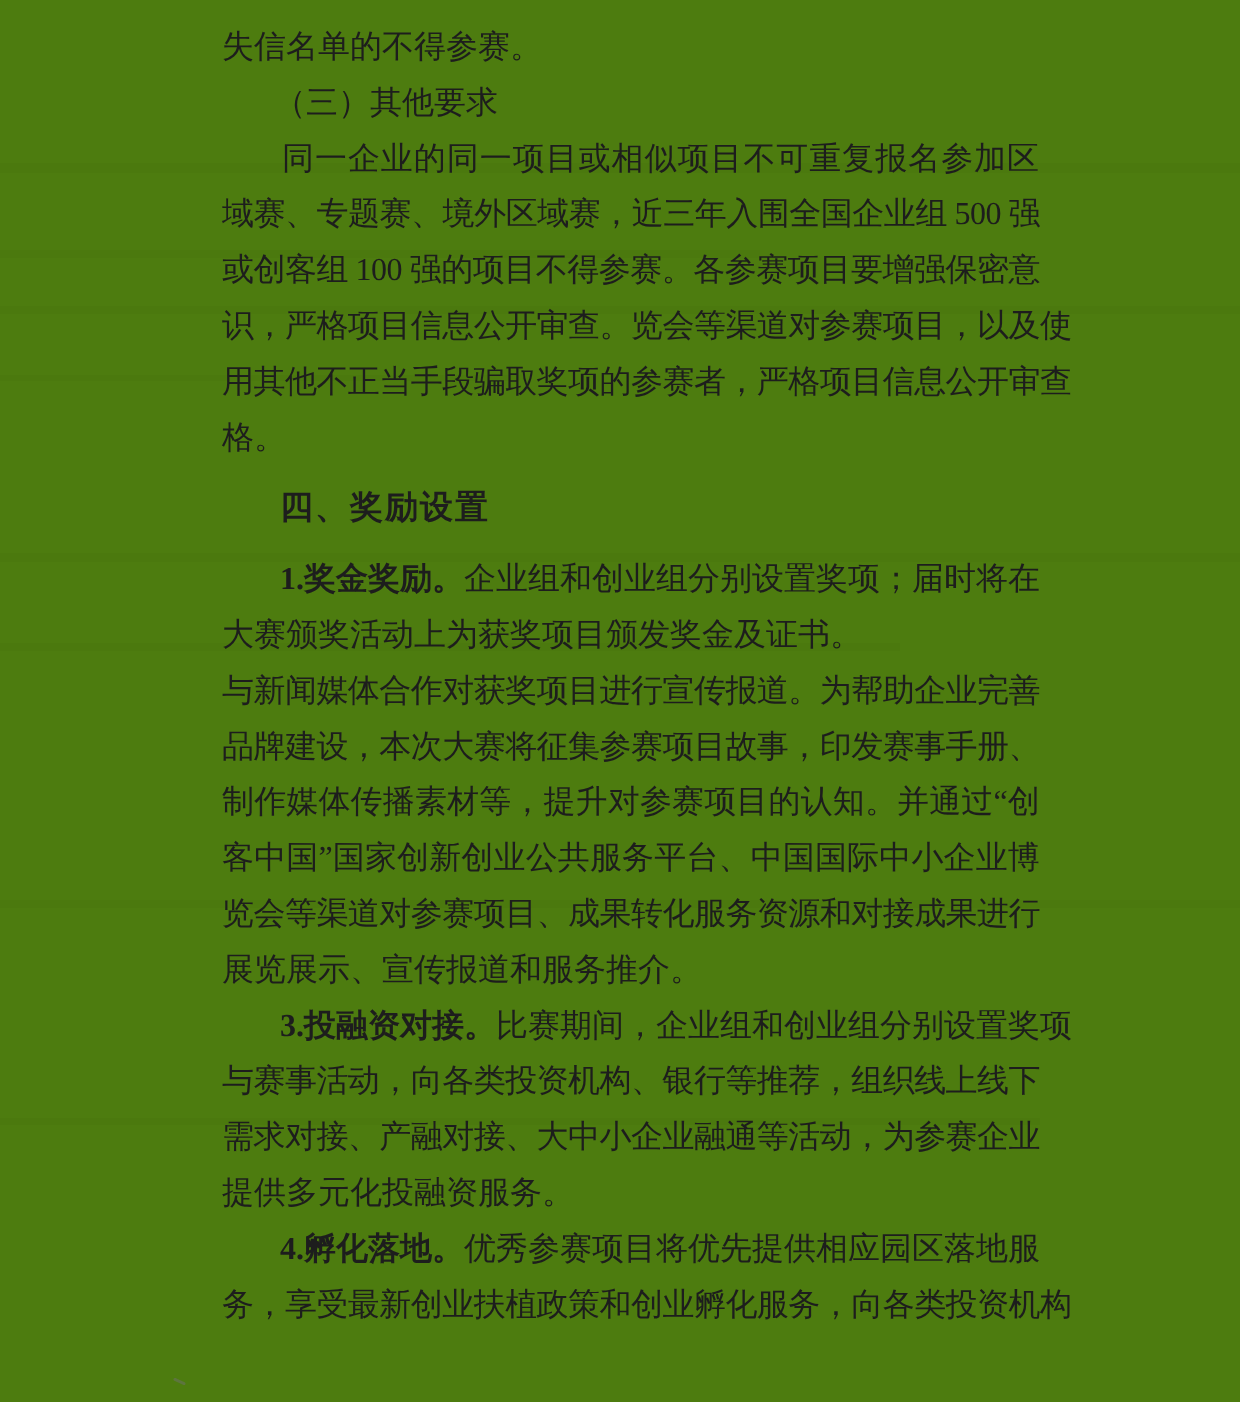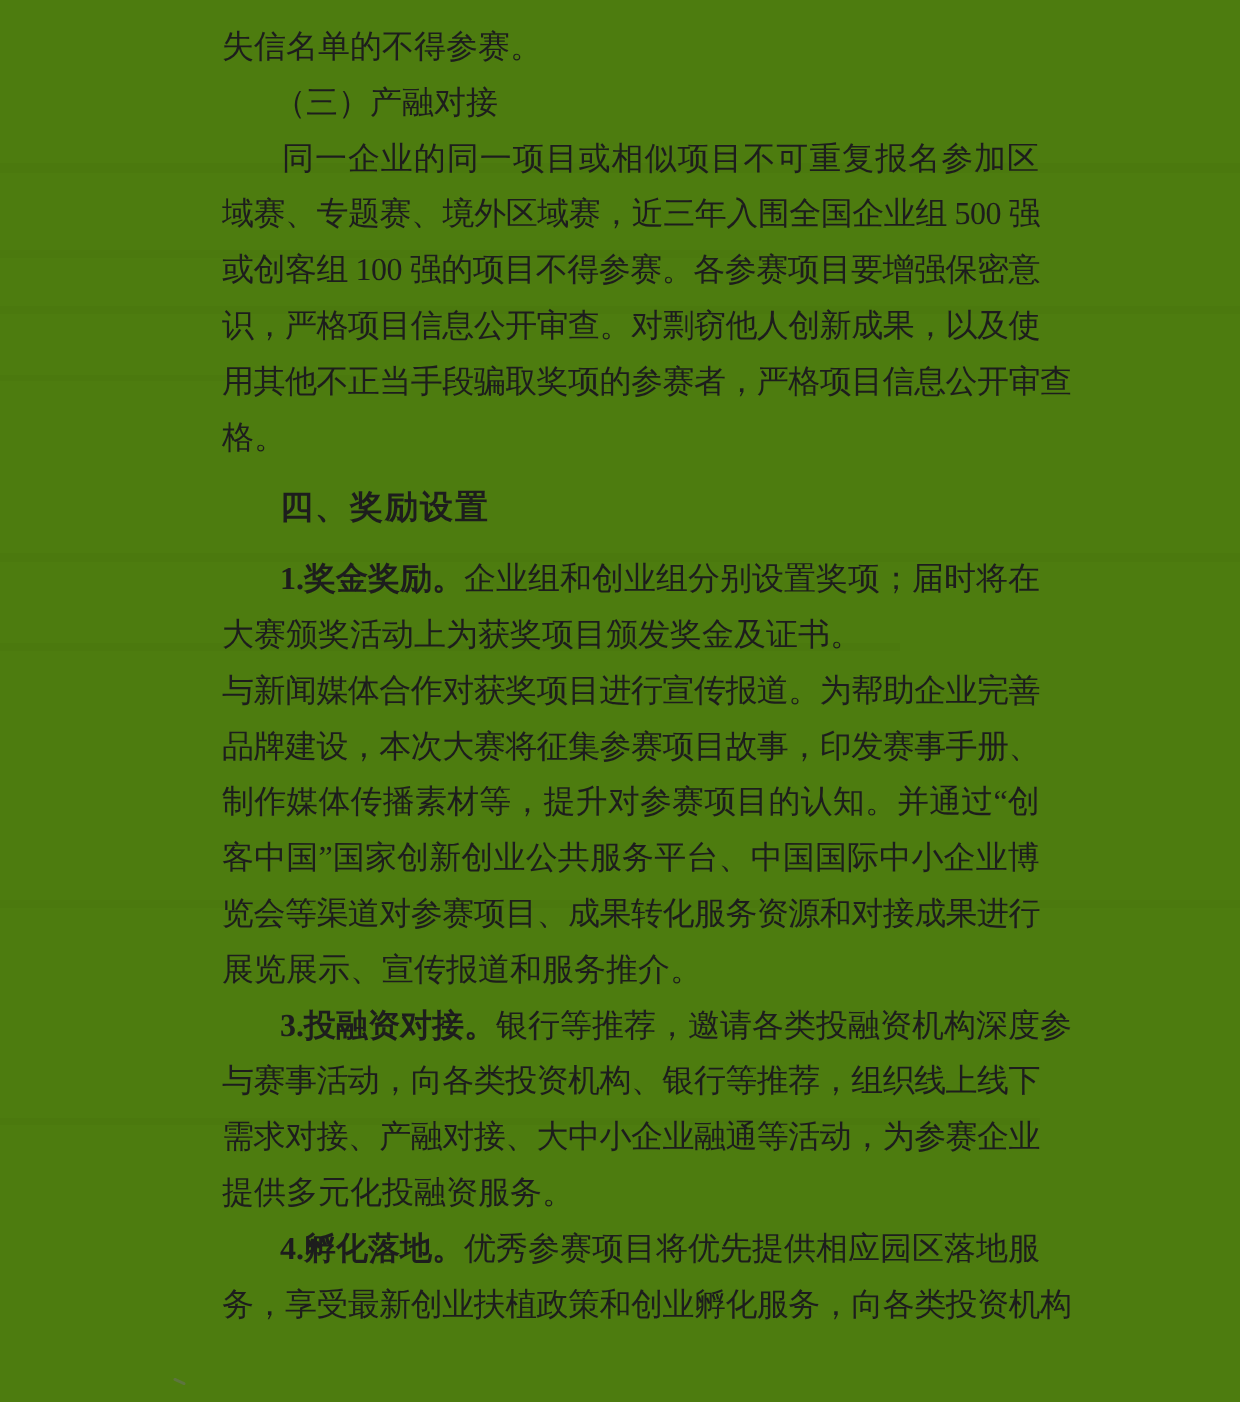--- a/index.html
+++ b/index.html
@@ -53,36 +53,36 @@
   <div class="scan-streak" style="top:375px;width:520px;height:6px;"></div>
   <div class="scan-streak" style="top:553px;width:1240px;height:9px;"></div>
   <div class="scan-streak" style="top:643px;width:900px;height:8px;"></div>
   <div class="scan-streak" style="top:900px;width:1240px;height:8px;"></div>
   <div class="scan-streak" style="top:1118px;width:1040px;height:7px;"></div>
 
   <div class="scan-speck" style="left:173px;top:1380px;width:13px;height:3px;"></div>
 
   <div class="column" id="column">
       <div class="line"><span class="lt"><span class="seg">失信名单的不得参赛。</span></span></div>
-      <div class="line" style="padding-left: 52px;"><span class="lt"><span class="seg">（三）产融对接</span></span></div>
+      <div class="line" style="padding-left: 52px;"><span class="lt"><span class="seg">（三）其他要求</span></span></div>
       <div class="line justify" style="padding-left: 60px; letter-spacing: 0.956522px; font-family: Liberation Serif, serif;"><span class="lt"><span class="seg">同一企业的同一项目或相似项目不可重复报名参加区</span></span></div>
       <div class="line justify" style="letter-spacing: -0.482759px;"><span class="lt"><span class="seg">域赛、专题赛、境外区域赛，近三年入围全国企业组 500 强</span></span></div>
       <div class="line justify" style="letter-spacing: -0.482759px;"><span class="lt"><span class="seg">或创客组 100 强的项目不得参赛。各参赛项目要增强保密意</span></span></div>
-      <div class="line justify" style="letter-spacing: -0.538462px;"><span class="lt"><span class="seg">识，严格项目信息公开审查。对剽窃他人创新成果，以及使</span></span></div>
+      <div class="line justify" style="letter-spacing: -0.538462px;"><span class="lt"><span class="seg">识，严格项目信息公开审查。览会等渠道对参赛项目，以及使</span></span></div>
       <div class="line justify" style="letter-spacing: -0.538462px;"><span class="lt"><span class="seg">用其他不正当手段骗取奖项的参赛者，严格项目信息公开审查</span></span></div>
       <div class="line"><span class="lt"><span class="seg">格。</span></span></div>
       <div class="line heading" style="padding-left: 58px;"><span class="lt"><span class="seg bold">四、奖励设置</span></span></div>
       <div class="line justify" style="padding-left: 58px; letter-spacing: 0px;"><span class="lt"><span class="seg bold">1.奖金奖励。</span><span class="seg">企业组和创业组分别设置奖项；届时将在</span></span></div>
       <div class="line"><span class="lt"><span class="seg">大赛颁奖活动上为获奖项目颁发奖金及证书。</span></span></div>
       <div class="line justify" style="letter-spacing: -0.538462px;"><span class="lt"><span class="seg">与新闻媒体合作对获奖项目进行宣传报道。为帮助企业完善</span></span></div>
       <div class="line justify" style="letter-spacing: -0.538462px;"><span class="lt"><span class="seg">品牌建设，本次大赛将征集参赛项目故事，印发赛事手册、</span></span></div>
       <div class="line justify" style="letter-spacing: 0.146034px;"><span class="lt"><span class="seg">制作媒体传播素材等，提升对参赛项目的认知。并通过“创</span></span></div>
       <div class="line justify" style="letter-spacing: 0.146034px;"><span class="lt"><span class="seg">客中国”国家创新创业公共服务平台、中国国际中小企业博</span></span></div>
       <div class="line justify" style="letter-spacing: -0.538462px;"><span class="lt"><span class="seg">览会等渠道对参赛项目、成果转化服务资源和对接成果进行</span></span></div>
       <div class="line"><span class="lt"><span class="seg">展览展示、宣传报道和服务推介。</span></span></div>
-      <div class="line justify" style="padding-left: 58px; letter-spacing: 0px;"><span class="lt"><span class="seg bold">3.投融资对接。</span><span class="seg">银行等推荐，邀请各类投融资机构深度参</span></span></div>
+      <div class="line justify" style="padding-left: 58px; letter-spacing: 0px;"><span class="lt"><span class="seg bold">3.投融资对接。</span><span class="seg">比赛期间，企业组和创业组分别设置奖项</span></span></div>
       <div class="line justify" style="letter-spacing: -0.538462px;"><span class="lt"><span class="seg">与赛事活动，向各类投资机构、银行等推荐，组织线上线下</span></span></div>
       <div class="line justify" style="letter-spacing: -0.538462px;"><span class="lt"><span class="seg">需求对接、产融对接、大中小企业融通等活动，为参赛企业</span></span></div>
       <div class="line"><span class="lt"><span class="seg">提供多元化投融资服务。</span></span></div>
       <div class="line justify" style="padding-left: 58px; letter-spacing: 0px;"><span class="lt"><span class="seg bold">4.孵化落地。</span><span class="seg">优秀参赛项目将优先提供相应园区落地服</span></span></div>
       <div class="line justify" style="letter-spacing: -0.538462px;"><span class="lt"><span class="seg">务，享受最新创业扶植政策和创业孵化服务，向各类投资机构</span></span></div>
     </div>
 </div>
 
 </body></html>

